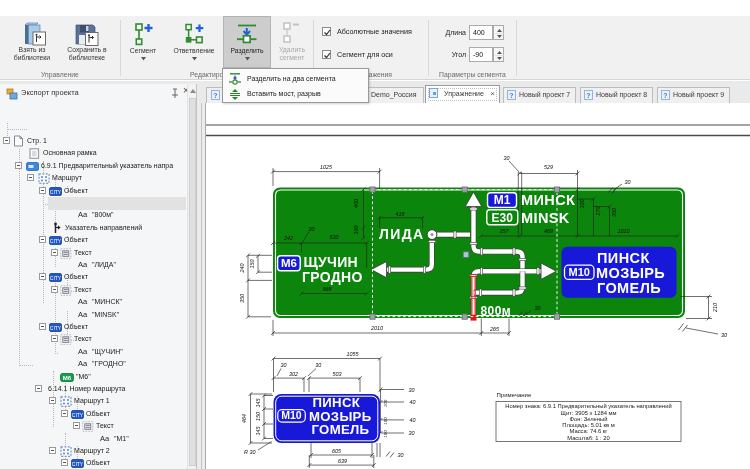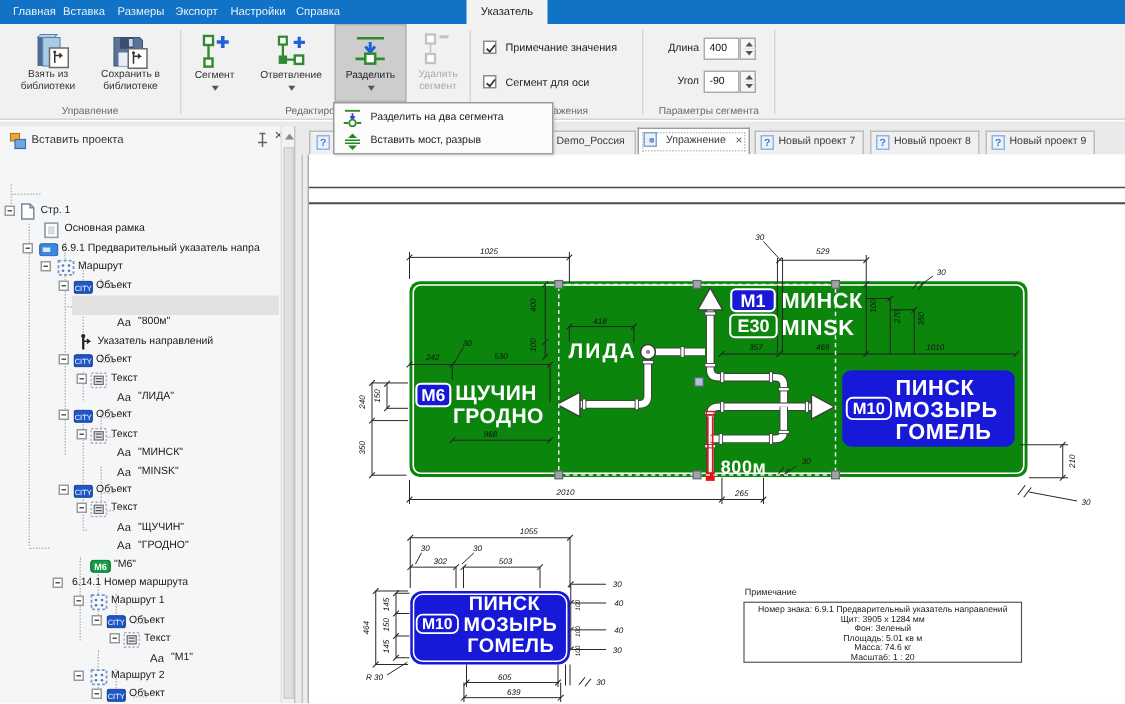--- a/index.html
+++ b/index.html
@@ -45,29 +45,20 @@
 
 #canvasbg{left:197px;top:103px;width:553px;height:366px;background:#ececec;}
 #page{left:205px;top:103px;width:545px;height:366px;background:#fff;border-left:1px solid #aaa;}
 #cansvg{left:0;top:103px;z-index:5;}
 .pressed{position:absolute;background:#cdcdcd;border:1px solid #b3b3b3;}
 .disab{color:#a9a9a9 !important;}
 </style></head>
 <body>
 <div id="app">
 
-  <div id="title" class="abs">
-    <div class="mtab" style="left:5px;width:36px;">Главная</div>
-    <div class="mtab" style="left:38px;width:36px;">Вставка</div>
-    <div class="mtab" style="left:75px;width:38px;">Размеры</div>
-    <div class="mtab" style="left:113px;width:36px;">Экспорт</div>
-    <div class="mtab" style="left:150px;width:44px;">Настройки</div>
-    <div class="mtab" style="left:193px;width:38px;">Справка</div>
-    <div class="mtab active" style="left:311px;width:54px;">Указатель</div>
-  </div>
 
   <div id="ribbon" class="abs">
     <div class="pressed" style="left:223px;top:0px;width:48px;height:51.5px;"></div>
 
     <svg class="abs" style="left:0;top:0;" width="750" height="63" id="ribicons">
         <g>
 <path d="M25 9 L27 7 H38 L36 9 Z" fill="#b9d2ea" stroke="#5b7fa8" stroke-width="0.7"></path>
 <rect x="25" y="9" width="3.5" height="19" fill="#4a6c96"></rect>
 <rect x="28.5" y="9" width="11.5" height="19" fill="#a8cbe8" stroke="#5b7fa8" stroke-width="0.7"></rect>
 <rect x="33" y="16" width="12.5" height="13" fill="#fff" stroke="#6a6a6a" stroke-width="1"></rect>
@@ -132,21 +123,21 @@
     <div class="rdiv" style="left:516px;"></div>
     <div class="rlabel" style="left:10px;width:100px;">Управление</div>
     <div class="rlabel" style="left:156px;width:120px;">Редактирование</div>
     <div class="rlabel" style="left:323px;width:95px;">Отображения</div>
     <div class="rlabel" style="left:425px;width:95px;">Параметры сегмента</div>
     <div class="cb" style="left:322px;top:11px;">
         <svg width="9" height="9">
           <path d="M1.5 4.5 L3.5 6.5 L7 2" stroke="#333" stroke-width="1.2" fill="none"></path>
         </svg>
       </div>
-    <div class="cblab" style="left:337px;top:11px;">Примечание значения</div>
+    <div class="cblab" style="left:337px;top:11px;">Абсолютные значения</div>
     <div class="cb" style="left:322px;top:34px;">
         <svg width="9" height="9">
           <path d="M1.5 4.5 L3.5 6.5 L7 2" stroke="#333" stroke-width="1.2" fill="none"></path>
         </svg>
       </div>
     <div class="cblab" style="left:337px;top:34px;">Сегмент для оси</div>
     <div class="spinlab" style="left:430px;top:9px;width:36px;">Длина</div>
     <div class="spinbox" style="left:469px;top:9px;">400</div>
     <div class="spinbtn" style="left:493px;top:9px;"><svg width="9" height="13" style="margin-left:0.5px;">
           <path d="M4.5 2 L7 5 H2 Z" fill="#555"></path>
@@ -454,21 +445,21 @@
 <text x="588.5" y="433.4" font-size="5.8" fill="#222" text-anchor="middle">Масса: 74.6 кг</text>
 <text x="588.5" y="439.7" font-size="5.8" fill="#222" text-anchor="middle">Масштаб: 1 : 20</text>
     </svg>
 
   <div id="tree" class="abs">
     <div id="treehead">
       <svg style="position:absolute;left:6px;top:4px;" width="12" height="12">
           <rect x="1" y="1" width="6" height="5" fill="#f0a83a" stroke="#b97b18" stroke-width="0.8"></rect>
           <rect x="4" y="5" width="7" height="6" fill="#6fa8dc" stroke="#3d6ea5" stroke-width="0.8"></rect>
         </svg>
-      <div style="position:absolute;left:21px;top:4px;font-size:7.5px;color:#333;">Вставить проекта</div>
+      <div style="position:absolute;left:21px;top:4px;font-size:7.5px;color:#333;">Экспорт проекта</div>
       <svg style="position:absolute;left:170px;top:4px;" width="10" height="11">
           <path d="M3 1 H7 M5 1 V7 M2 7 H8 M5 7 V10" stroke="#666" stroke-width="1" fill="none"></path>
         </svg>
       <div style="position:absolute;left:183px;top:1px;font-size:10px;color:#444;">×</div>
     </div>
     <div id="treerows">
         <div style="position:absolute;left:6.5px;top:45.4px;width:20.5px;height:1px;border-top:1px dotted #b9b9b9;"></div>
         <div style="position:absolute;left:66.5px;top:107.4px;width:9.5px;height:1px;border-top:1px dotted #b9b9b9;"></div>
         <div style="position:absolute;left:42.5px;top:119.8px;width:7.5px;height:1px;border-top:1px dotted #b9b9b9;"></div>
         <div style="position:absolute;left:66.5px;top:157.0px;width:9.5px;height:1px;border-top:1px dotted #b9b9b9;"></div>

